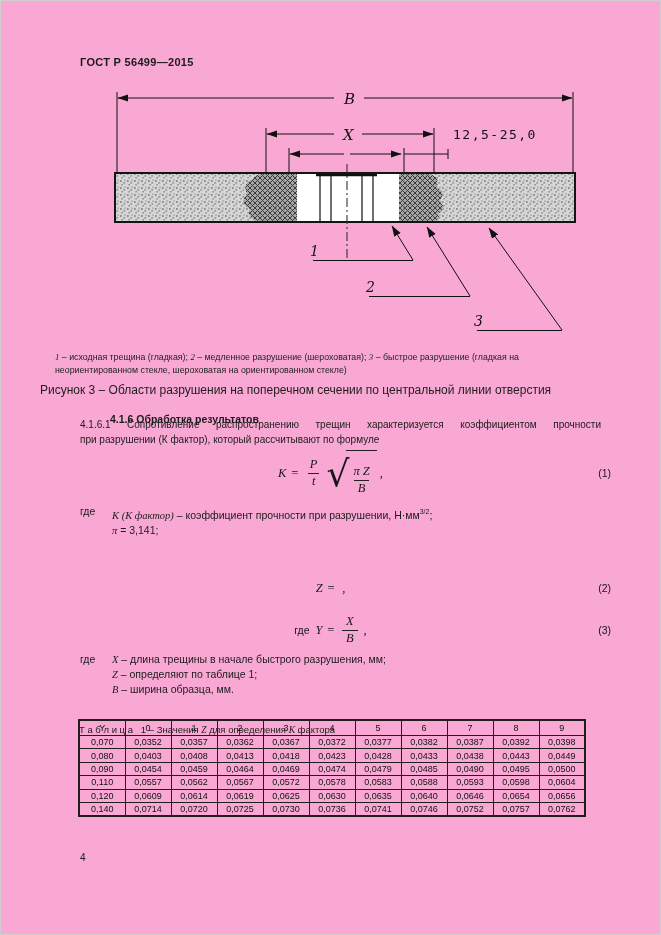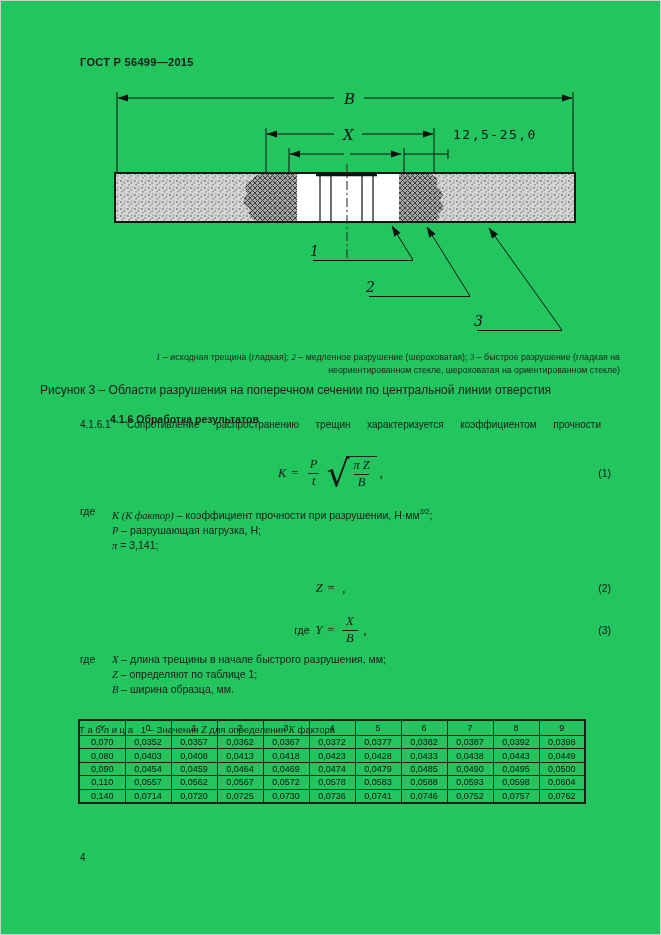--- a/index.html
+++ b/index.html
@@ -1,36 +1,36 @@
 <!DOCTYPE html>
 <html><head>
 <meta charset="utf-8">
 <style>
   html,body{margin:0;padding:0;background:#fff;}
-  .page{position:relative;width:661px;height:935px;background:#22c55e;overflow:hidden;
+  .page{position:relative;width:661px;height:935px;background:#f9a8d4;overflow:hidden;
         font-family:"Liberation Sans",sans-serif;color:#1b1b1b;box-shadow:inset 0 0 0 1px #cfcfcf;}
   .doc-header{position:absolute;left:80px;top:56px;font-size:11px;font-weight:bold;letter-spacing:0.3px;}
   .fig-wrap{position:absolute;left:0;top:88px;width:661px;height:258px;}
-  .caption{position:absolute;left:70px;top:342px;width:550px;text-align:right;font-size:8.8px;line-height:1.55;color:#222;}
+  .caption{position:absolute;left:55px;top:342px;width:550px;text-align:left;font-size:8.8px;line-height:1.55;color:#222;}
   .sym{font-family:"Liberation Serif",serif;font-style:italic;}
   .fig-title{position:absolute;left:40px;top:371px;width:580px;text-align:left;font-size:12px;color:#1d1d1d;}
   .sec-heading{position:absolute;left:110px;top:402px;font-size:10.5px;font-weight:bold;}
   .para{position:absolute;left:80px;top:417px;width:521px;font-size:10px;line-height:15px;}
   .para .l1{text-align:justify;text-align-last:justify;}
   .formula-row{position:absolute;left:0;width:661px;display:flex;justify-content:center;align-items:center;
         font-family:"Liberation Serif",serif;font-style:italic;font-size:12.5px;color:#161616;}
   .formula-tag{position:absolute;right:50px;top:50%;transform:translateY(-50%);
         font-style:normal;font-family:"Liberation Sans",sans-serif;font-size:10.5px;}
   .frac{display:inline-flex;flex-direction:column;align-items:center;margin:0 3px;line-height:1.25;}
   .frac .den{border-top:1px solid #222;}
   .frac .num,.frac .den{padding:0 4px;}
   .sqrt{display:inline-flex;align-items:center;margin-left:2px;}
   .sqrt-sign{font-style:normal;font-size:36px;line-height:1;font-family:"DejaVu Sans",sans-serif;
         margin-right:-3px;transform:translateY(1px);}
-  .sqrt-body{border-top:1.4px solid #222;padding-top:1px;}
+  .sqrt-body{border-top:1.4px solid #222;padding-top:13px;}
   .eqsp{margin:0 4px;}
   .comma{margin-left:3px;}
   .where-word{font-style:normal;font-family:"Liberation Sans",sans-serif;font-size:10.5px;margin-right:6px;}
   .defs{position:absolute;left:80px;width:521px;font-size:10.5px;line-height:15px;}
   .defs .where{position:absolute;left:0;top:0;}
   .defs .def-lines{margin-left:32px;}
   sup{font-size:7px;}
   .tbl-title{position:absolute;left:79px;top:704px;font-size:9.5px;white-space:pre-wrap;margin-top:20px;}
   table.ztable{position:absolute;left:78px;top:719px;width:506px;border-collapse:collapse;
         table-layout:fixed;font-size:9px;color:#111;}
@@ -129,20 +129,21 @@
   </div>
 
   <p class="caption"><span class="sym">1</span><span> – исходная трещина (гладкая); </span><span class="sym">2</span><span> – медленное разрушение (шероховатая); </span><span class="sym">3</span><span> – быстрое разрушение (гладкая на</span><br><span>неориентированном стекле, шероховатая на ориентированном стекле)</span></p>
 
   <p class="fig-title">Рисунок 3 – Области разрушения на поперечном сечении по центральной линии отверстия</p>
 
   <p class="sec-heading">4.1.6 Обработка результатов</p>
 
   <div class="para">
     <div class="l1">4.1.6.1 Сопротивление распространению трещин характеризуется коэффициентом прочности</div>
+    <div>при разрушении (К фактор), который рассчитывают по формуле</div>
   </div>
 
   <div class="formula-row" style="top:450px;height:46px;">
     <span>K</span>
     <span class="eqsp">=</span>
     <span class="frac">
       <span class="num">P</span>
       <span class="den">t</span>
     </span>
     <span class="sqrt">
@@ -155,21 +156,20 @@
       </span>
     </span>
     <span class="comma">,</span>
     <span class="formula-tag">(1)</span>
   </div>
 
   <div class="defs" style="top:504px;">
     <span class="where">где</span>
     <div class="def-lines">
       <div class="def-line"><span class="sym">K (K фактор)</span><span> – коэффициент прочности при разрушении, Н·мм</span><sup>3/2</sup><span>;</span></div>
-      <div class="def-line"><span class="sym">P</span><span> – разрушающая нагрузка, Н;</span></div>
       <div class="def-line"><span class="sym">π</span><span> = 3,141;</span></div>
     </div>
   </div>
 
   <div class="formula-row" style="top:566px;height:44px;">
     <span>Z</span>
     <span class="eqsp">=</span>
     <span class="comma">,</span>
     <span class="formula-tag">(2)</span>
   </div>
@@ -273,20 +273,33 @@
           <td>0,0567</td>
           <td>0,0572</td>
           <td>0,0578</td>
           <td>0,0583</td>
           <td>0,0588</td>
           <td>0,0593</td>
           <td>0,0598</td>
           <td>0,0604</td>
         </tr>
         <tr>
+          <td>0,120</td>
+          <td>0,0609</td>
+          <td>0,0614</td>
+          <td>0,0619</td>
+          <td>0,0625</td>
+          <td>0,0630</td>
+          <td>0,0635</td>
+          <td>0,0640</td>
+          <td>0,0646</td>
+          <td>0,0654</td>
+          <td>0,0656</td>
+        </tr>
+        <tr>
           <td>0,140</td>
           <td>0,0714</td>
           <td>0,0720</td>
           <td>0,0725</td>
           <td>0,0730</td>
           <td>0,0736</td>
           <td>0,0741</td>
           <td>0,0746</td>
           <td>0,0752</td>
           <td>0,0757</td>

